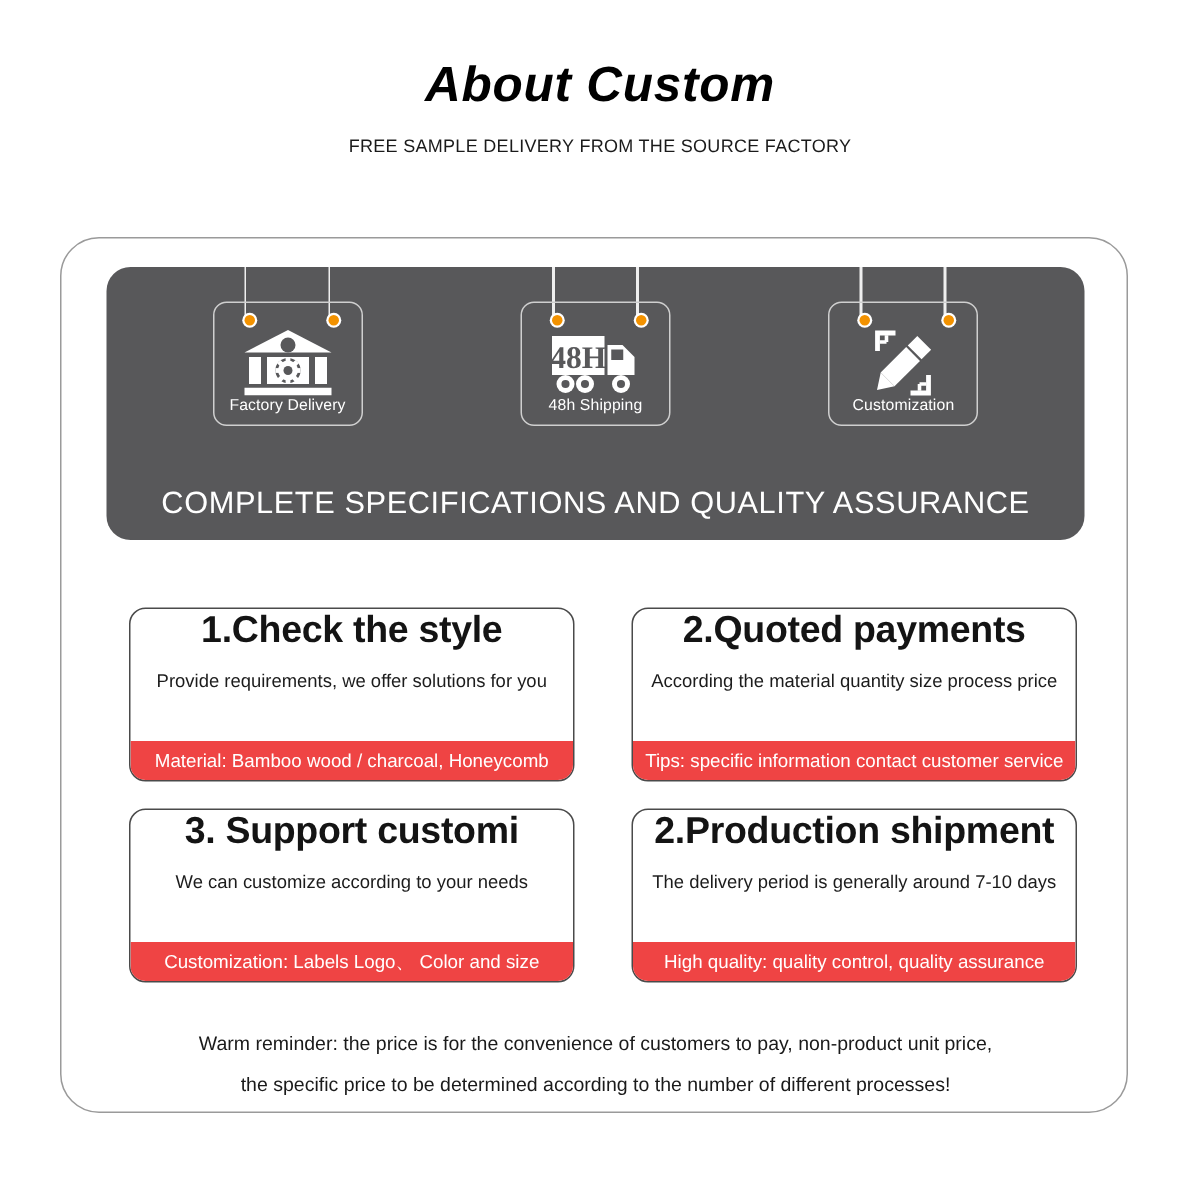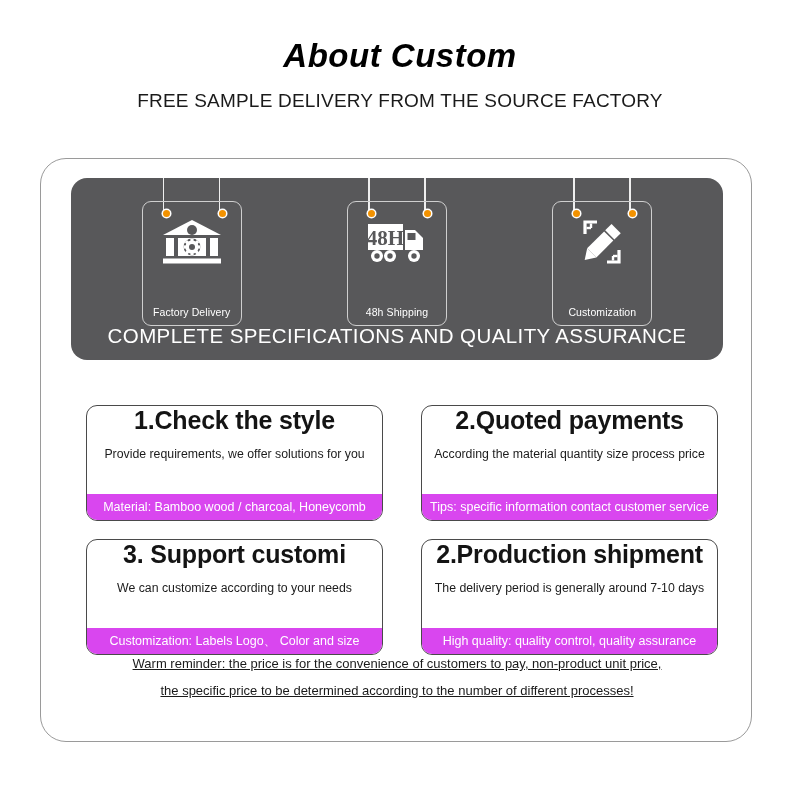--- a/index.html
+++ b/index.html
@@ -34,21 +34,21 @@
     font-size: 33px;
     font-weight: bold;
     font-style: italic;
     letter-spacing: 0.5px;
     color: #000000;
     line-height: 1.1;
     margin: 0;
   }
   .header-sub {
     margin-top: 16px;
-    font-size: 19px;
+    font-size: 12px;
     font-weight: 400;
     letter-spacing: 0.2px;
     color: #1a1a1a;
   }
 
   
   .frame {
     position: absolute;
     left: 40px;
     top: 158px;
@@ -100,21 +100,21 @@
     background: #efefef;
   }
   .string.left  { left: 30px; }
   .string.right { left: 86px; }
 
   .icon-tile {
     position: absolute;
     top: 23px;
     left: 9px;
     width: 100px;
-    height: 125px;
+    height: 83px;
     border: 1.5px solid #cfcfcf;
     border-radius: 9px;
     box-sizing: border-box;
     display: flex;
     flex-direction: column;
     align-items: center;
     justify-content: flex-start;
   }
   .dot {
     position: absolute;
@@ -192,40 +192,39 @@
     font-size: 12.3px;
     color: #1c1c1c;
     white-space: nowrap;
   }
   .card-strip {
     position: absolute;
     left: 0;
     bottom: 0;
     width: 100%;
     height: 26px;
-    background: #d946ef;
+    background: #ef4444;
     color: #ffffff;
     font-size: 12.5px;
     display: flex;
     align-items: center;
     justify-content: center;
     white-space: nowrap;
   }
 
   
   .note {
     position: absolute;
     left: 0;
-    top: 492px;
+    top: 524px;
     width: 712px;
     text-align: center;
     font-size: 13px;
     color: #1a1a1a;
     line-height: 2.05;
-    text-decoration: underline;
   }
 </style>
 </head>
 <body>
 
 <div class="page">
 
   <div class="header">
     <div class="header-title">About Custom</div>
     <div class="header-sub">FREE SAMPLE DELIVERY FROM THE SOURCE FACTORY</div>

